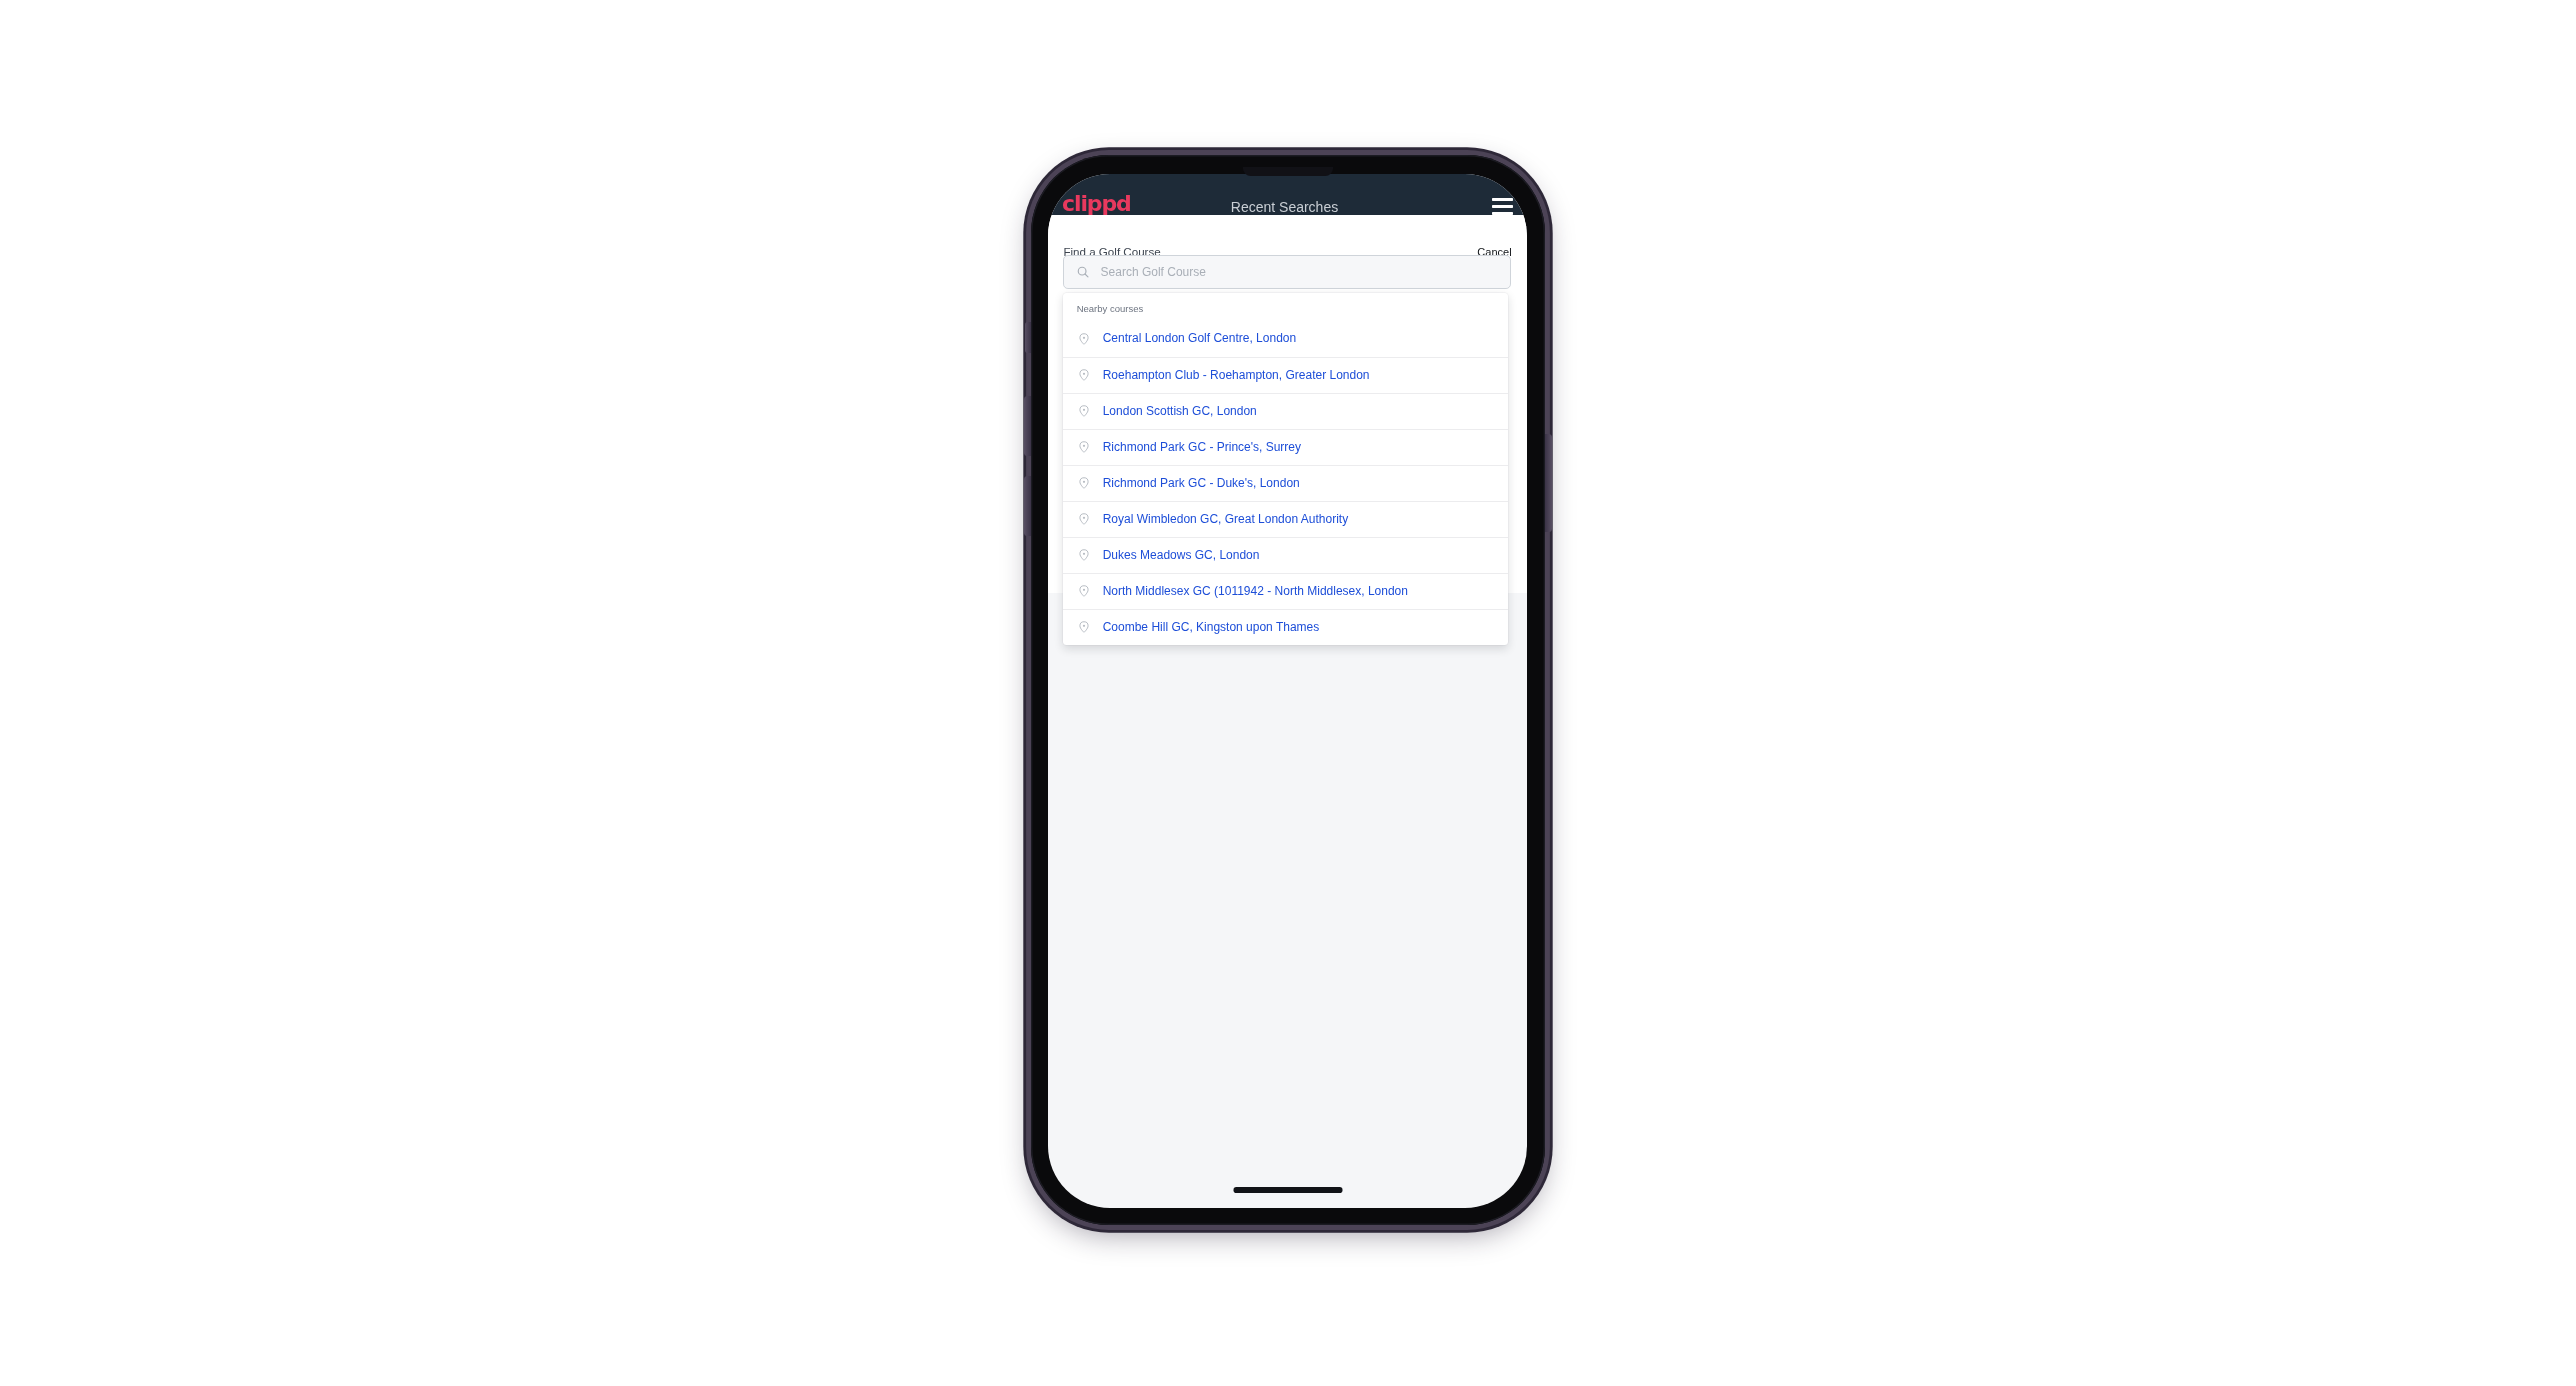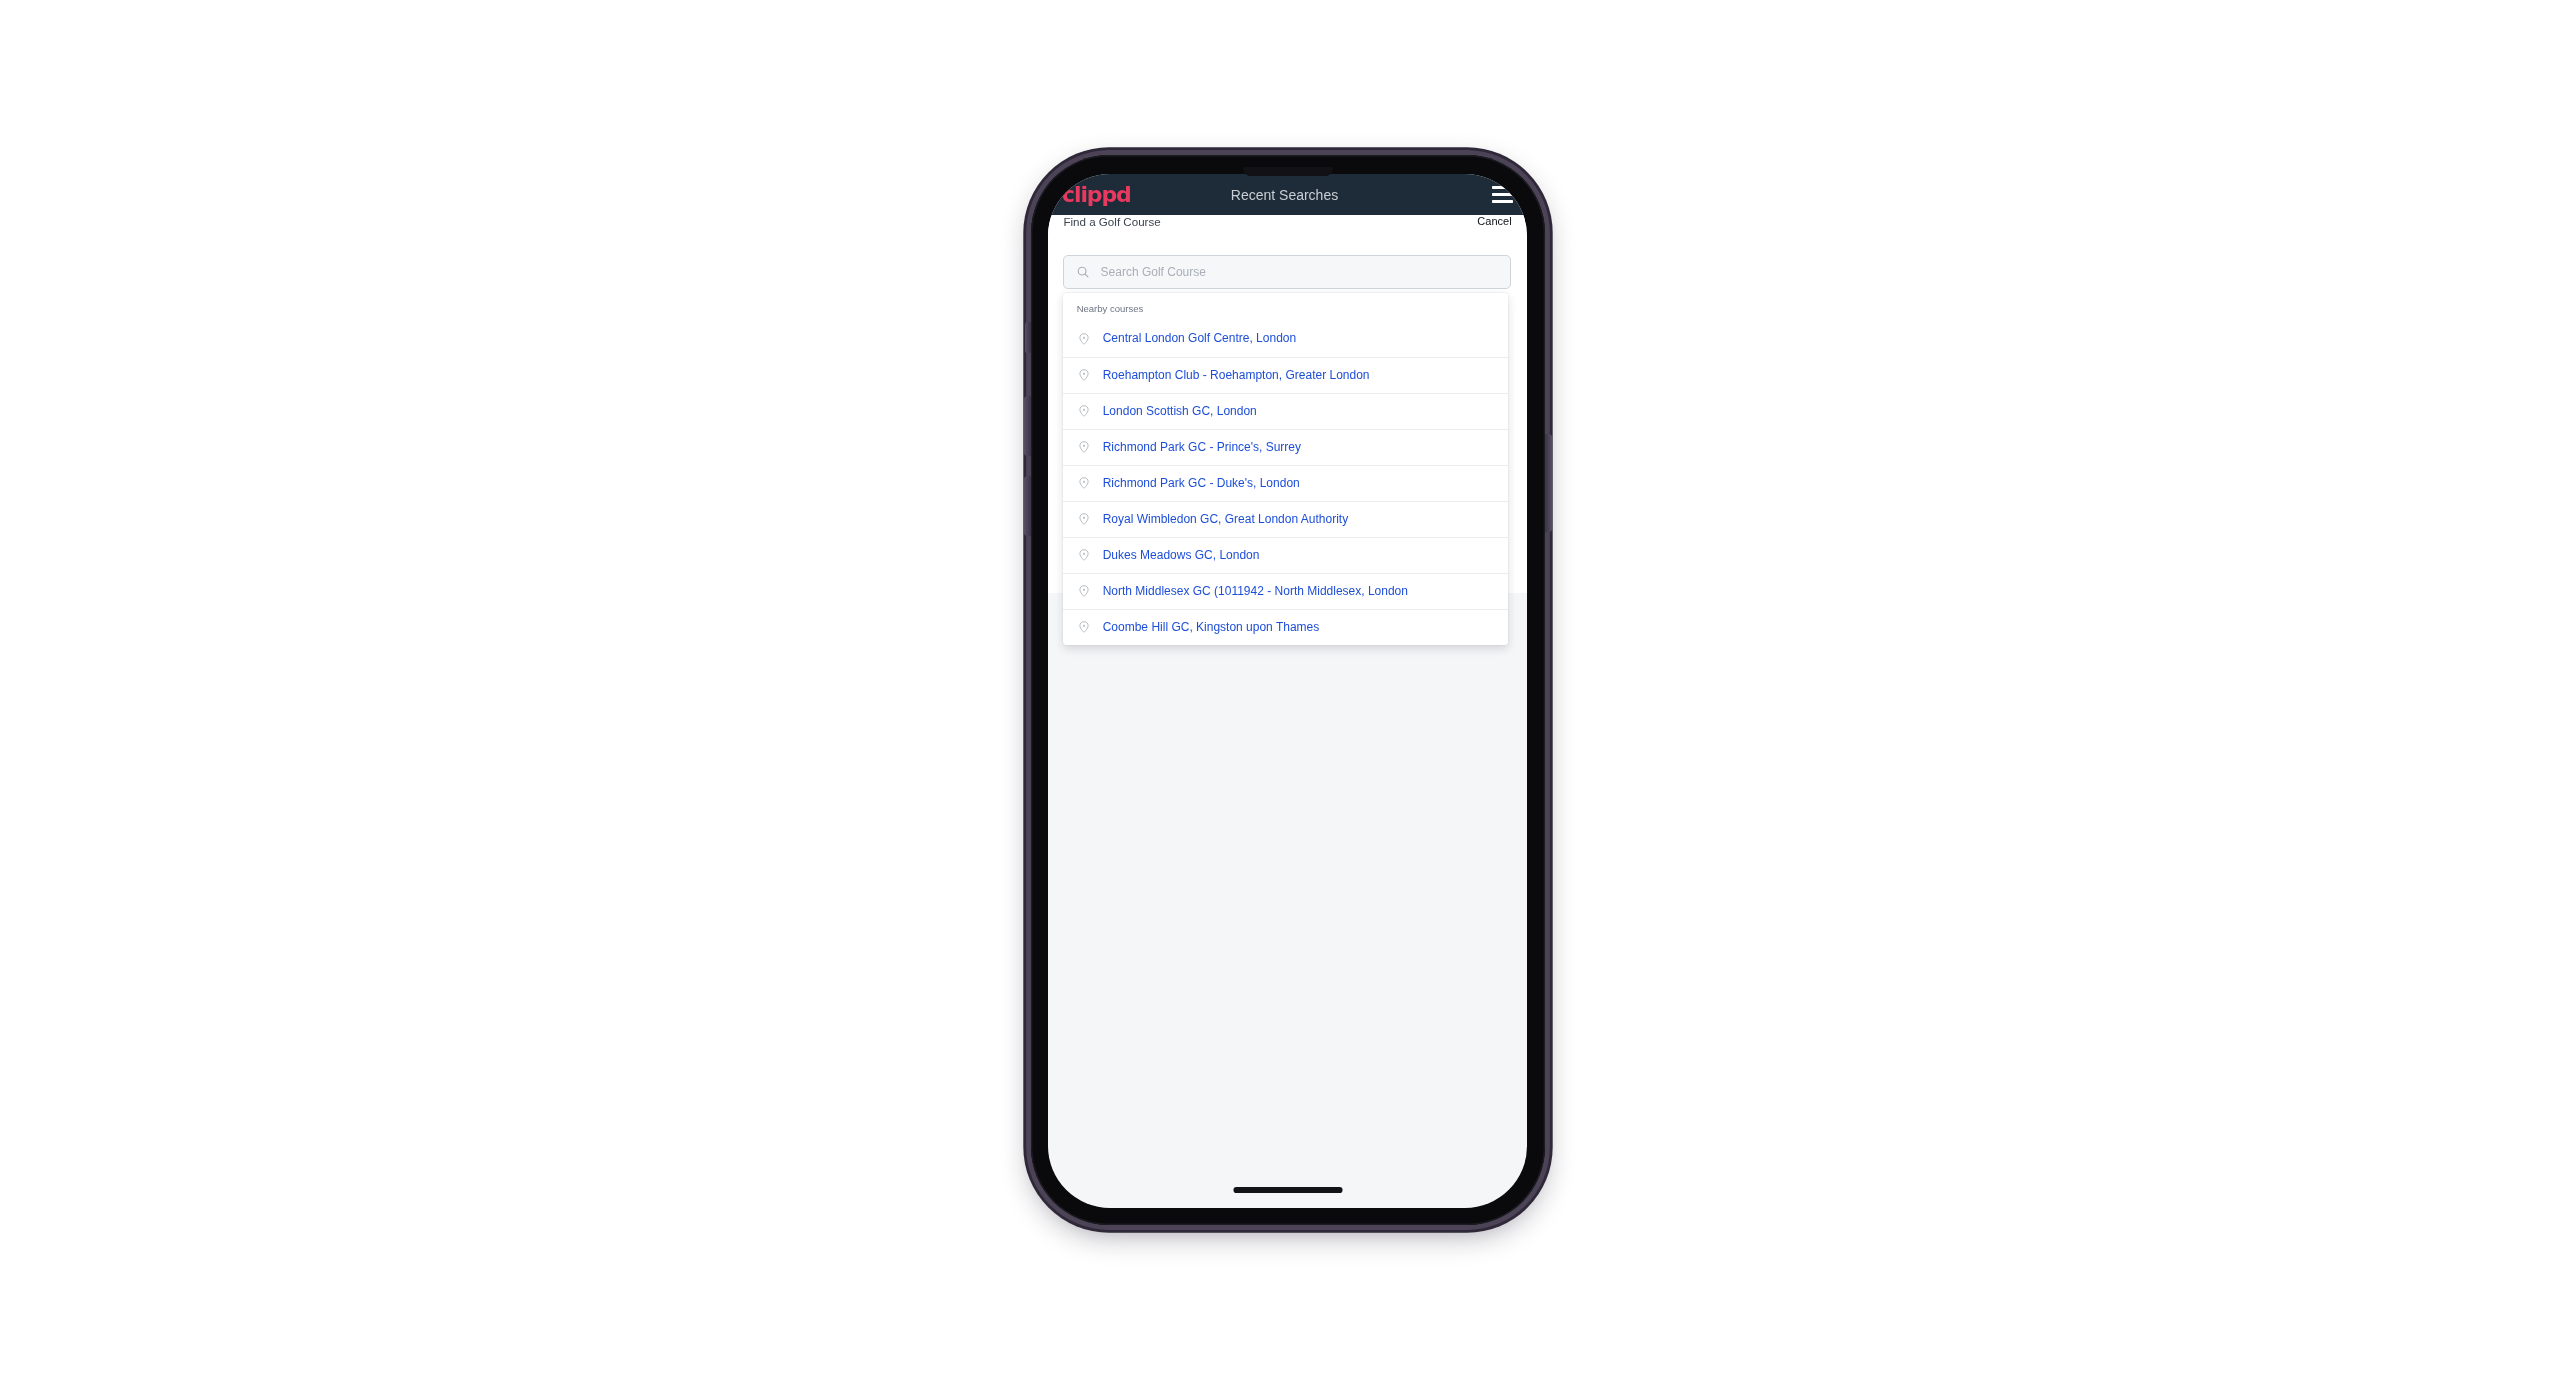--- a/index.html
+++ b/index.html
@@ -73,21 +73,21 @@
   }
 
   
   #app-bar {
     position: absolute;
     left: 0; top: 0;
     width: 479px;
     height: 41px;
     background: #1e2b38;
     display: flex;
-    align-items: center;
+    align-items: flex-end;
     padding: 0 14px;
     box-sizing: border-box;
   }
   #brand-logo {
     color: #e8395e;
     font-size: 22px;
     font-weight: 700;
     letter-spacing: -1.1px;
     line-height: 1;
     font-family: "DejaVu Sans", sans-serif;
@@ -125,21 +125,21 @@
     width: 479px;
     height: 378px;
     background: #ffffff;
   }
   #sheet-header {
     position: absolute;
     left: 0; top: 0;
     width: 479px;
     height: 43px;
     display: flex;
-    align-items: flex-start;
+    align-items: flex-end;
     padding: 0 15.4px;
     box-sizing: border-box;
     gap: 28px;
   }
   #sheet-title {
     color: #3d4550;
     font-size: 11.6px;
   }
   #cancel-button {
     margin-left: auto;

